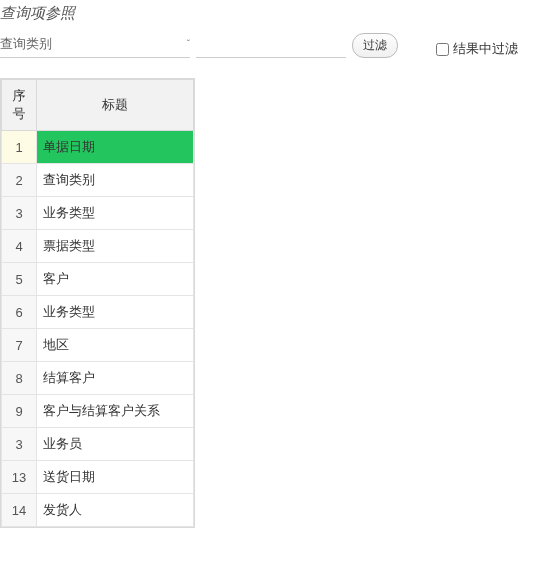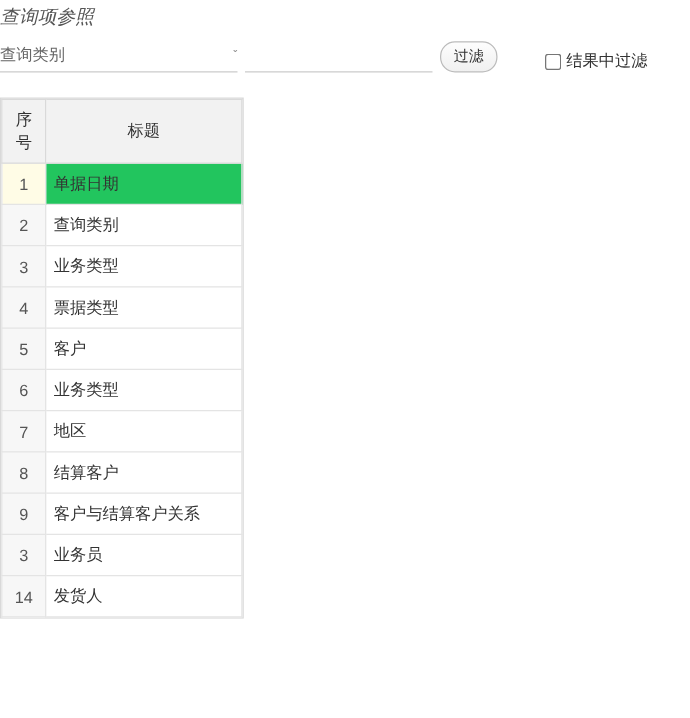--- a/index.html
+++ b/index.html
@@ -160,18 +160,22 @@
         </tr>
         <tr>
           <td class="idx">9</td>
           <td>客户与结算客户关系</td>
         </tr>
         <tr>
           <td class="idx">3</td>
           <td>业务员</td>
         </tr>
         <tr>
+          <td class="idx">13</td>
+          <td>送货日期</td>
+        </tr>
+        <tr>
           <td class="idx">14</td>
           <td>发货人</td>
         </tr>
       </tbody>
   </table>
 </div>
 
 </body></html>

